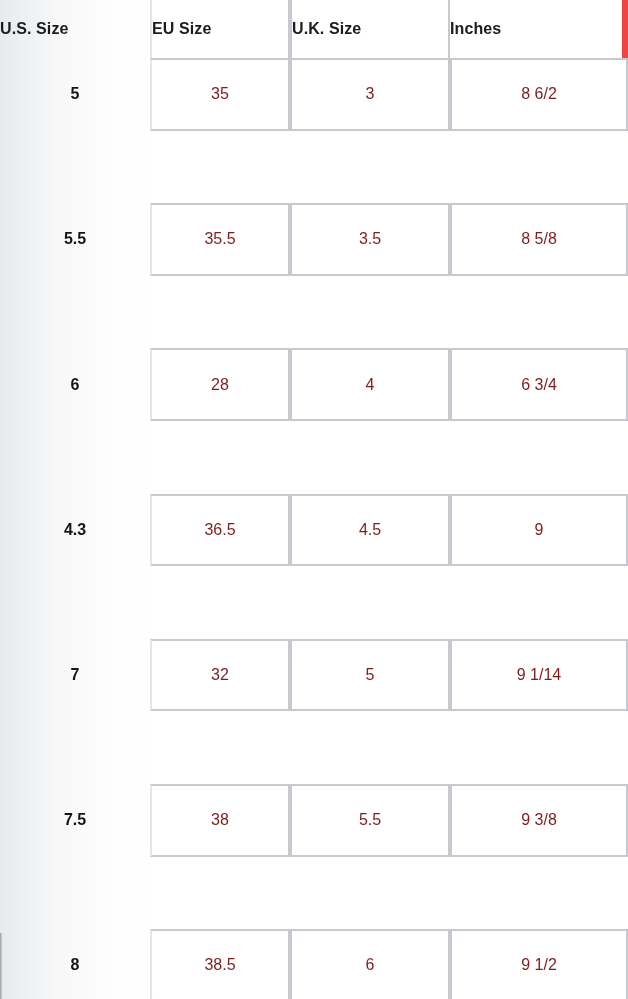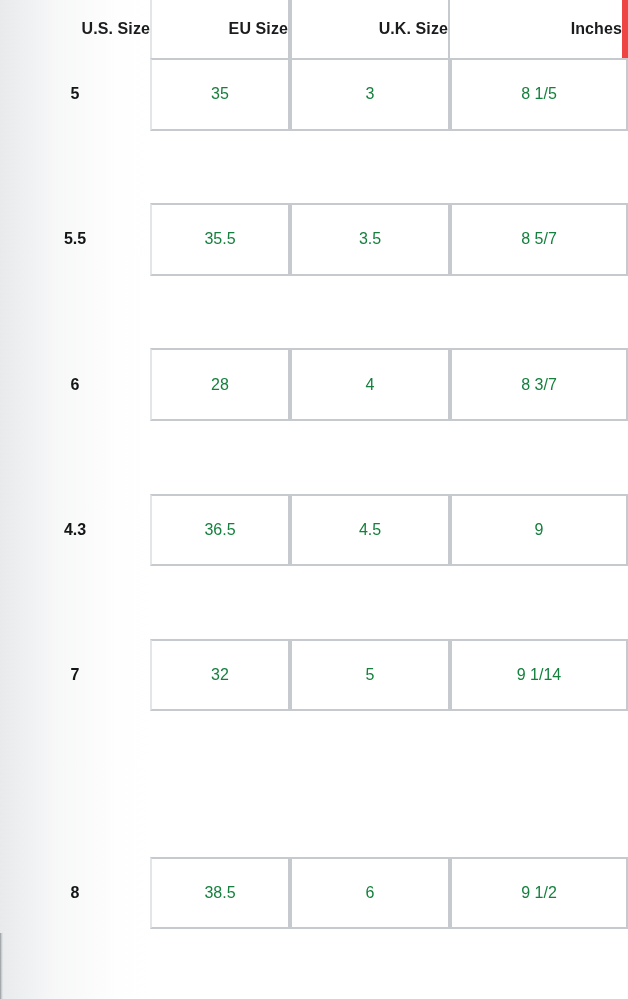--- a/index.html
+++ b/index.html
@@ -51,21 +51,21 @@
   col.c-us     { width: 150px; }
   col.c-eu     { width: 140px; }
   col.c-uk     { width: 160px; }
   col.c-inches { width: 178px; }
 
   
   #size-table thead th {
     height: 58px;
     padding: 0;
     margin: 0;
-    text-align: right;
+    text-align: left;
     vertical-align: middle;
     font-weight: bold;
     font-size: 16px;
     color: #1b1c1e;
     letter-spacing: 0.1px;
     background: transparent;
   }
   #size-table thead th.boxed {
     border-left: 2px solid #c6cace;
     border-right: 2px solid #c6cace;
@@ -77,21 +77,21 @@
   
   #size-table tbody tr { height: 72.6px; }
 
   #size-table tbody td {
     padding: 0;
     margin: 0;
     height: 72.6px;
     text-align: center;
     vertical-align: middle;
     font-size: 16px;
-    color: #15803d;
+    color: #7f1d1d;
     font-weight: normal;
     background: transparent;
   }
 
   
   #size-table tbody td.us {
     font-weight: bold;
     color: #141517;
     border: none;
   }
@@ -135,45 +135,45 @@
       <th class="boxed eu">EU Size</th>
       <th class="boxed">U.K. Size</th>
       <th class="last-boxed">Inches</th>
     </tr>
   </thead>
   <tbody id="table-body">
       <tr>
         <td class="us">5</td>
         <td class="boxed eu">35</td>
         <td class="boxed">3</td>
-        <td class="boxed">8 1/5</td>
+        <td class="boxed">8 6/2</td>
       </tr>
       <tr class="gap">
         <td></td>
         <td></td>
         <td></td>
         <td></td>
       </tr>
       <tr>
         <td class="us">5.5</td>
         <td class="boxed eu">35.5</td>
         <td class="boxed">3.5</td>
-        <td class="boxed">8 5/7</td>
+        <td class="boxed">8 5/8</td>
       </tr>
       <tr class="gap">
         <td></td>
         <td></td>
         <td></td>
         <td></td>
       </tr>
       <tr>
         <td class="us">6</td>
         <td class="boxed eu">28</td>
         <td class="boxed">4</td>
-        <td class="boxed">8 3/7</td>
+        <td class="boxed">6 3/4</td>
       </tr>
       <tr class="gap">
         <td></td>
         <td></td>
         <td></td>
         <td></td>
       </tr>
       <tr>
         <td class="us">4.3</td>
         <td class="boxed eu">36.5</td>
@@ -191,20 +191,26 @@
         <td class="boxed eu">32</td>
         <td class="boxed">5</td>
         <td class="boxed">9 1/14</td>
       </tr>
       <tr class="gap">
         <td></td>
         <td></td>
         <td></td>
         <td></td>
       </tr>
+      <tr>
+        <td class="us">7.5</td>
+        <td class="boxed eu">38</td>
+        <td class="boxed">5.5</td>
+        <td class="boxed">9 3/8</td>
+      </tr>
       <tr class="gap">
         <td></td>
         <td></td>
         <td></td>
         <td></td>
       </tr>
       <tr>
         <td class="us">8</td>
         <td class="boxed eu">38.5</td>
         <td class="boxed">6</td>

